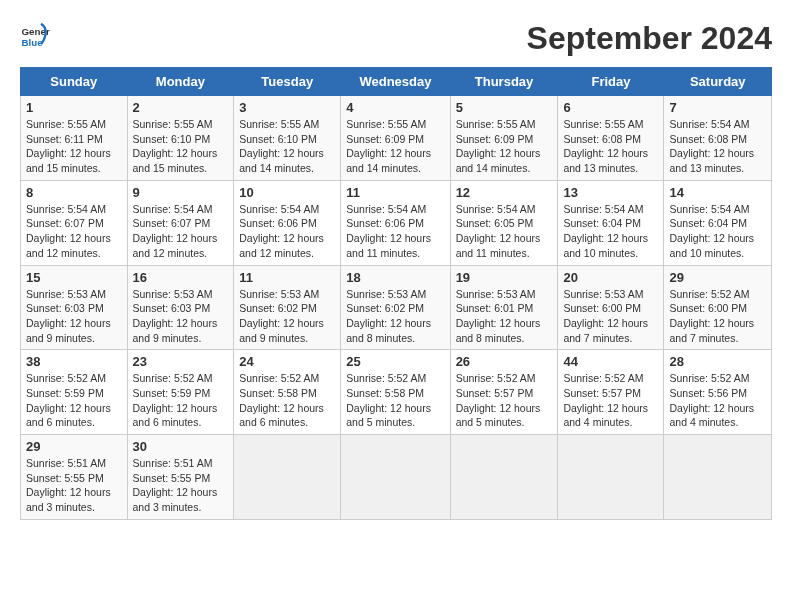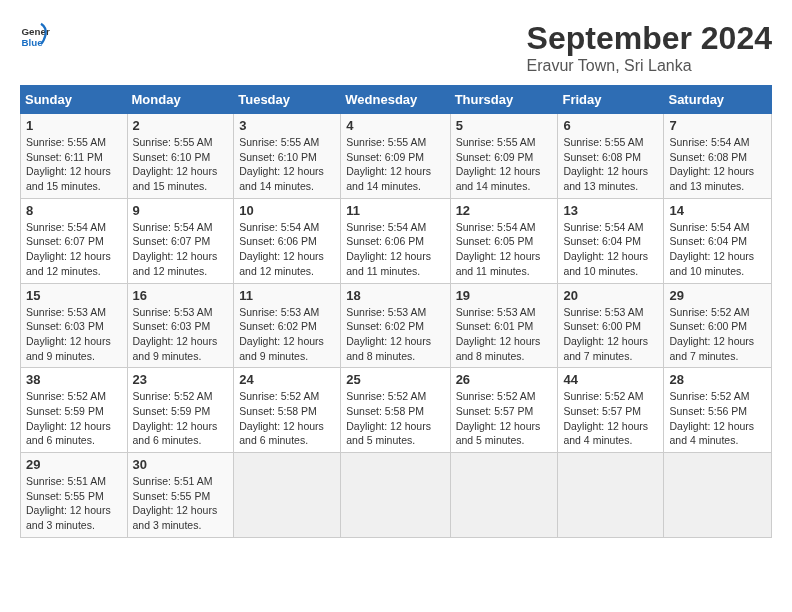--- a/index.html
+++ b/index.html
@@ -39,21 +39,21 @@
     }
     table {
       width: 100%;
       border-collapse: collapse;
       font-size: 11px;
     }
     thead tr th {
       background-color: #2e6db4;
       color: #fff;
       padding: 6px 4px;
-      text-align: left;
+      text-align: center;
       font-size: 13px;
       font-weight: bold;
       border: 1px solid #2e6db4;
     }
     tbody tr td {
       border: 1px solid #ccc;
       vertical-align: top;
       padding: 4px 5px;
       height: 80px;
       width: 113px;
@@ -84,21 +84,20 @@
 <div class="header">
   <div class="logo">
     <svg class="logo-icon" viewBox="0 0 40 40">
       <text x="2" y="20" font-size="13" font-weight="bold" fill="#333">General</text>
       <text x="2" y="34" font-size="13" font-weight="bold" fill="#1a6fc4">Blue</text>
       <path d="M28 5 Q36 10 34 20 Q32 28 28 32" stroke="#1a6fc4" stroke-width="3" fill="none"></path>
     </svg>
   </div>
   <div class="title-block">
     <div class="month-title">September 2024</div>
-    <div class="location-title">Eravur Town, Sri Lanka</div>
   </div>
 </div>
 
 <table>
   <thead>
     <tr id="header-row">
         <th>Sunday</th>
         <th>Monday</th>
         <th>Tuesday</th>
         <th>Wednesday</th>

